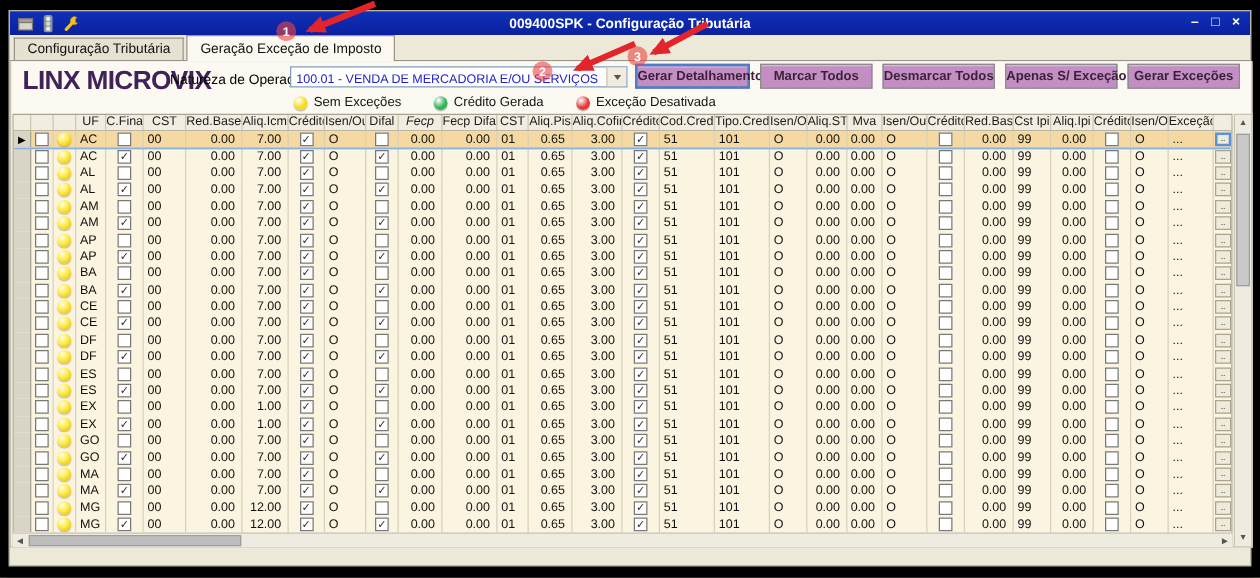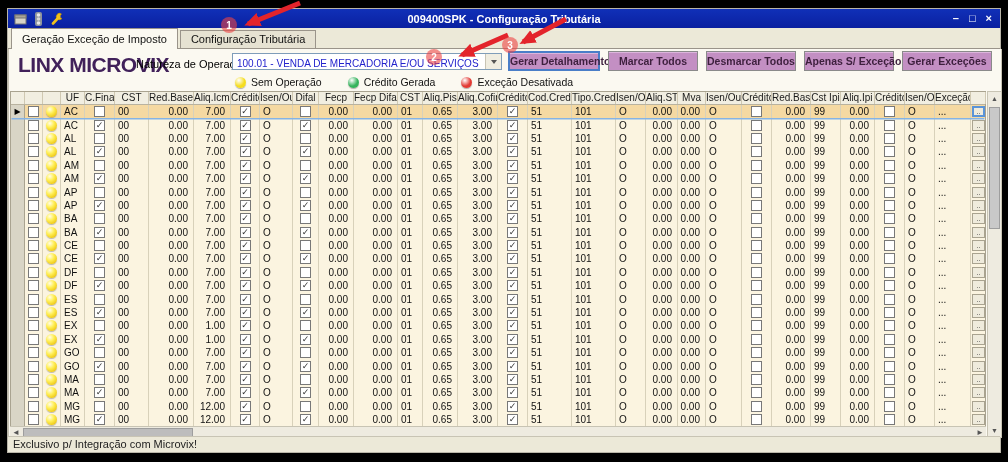--- a/index.html
+++ b/index.html
@@ -103,39 +103,39 @@
       </span>
       <span class="wtitle">009400SPK - Configuração Tributária</span>
       <span class="wctrls">
         <span>–</span>
         <span>□</span>
         <span>×</span>
       </span>
     </div>
 
     <div class="tabbar" id="tabbar">
+        <div class="tab">Configuração Tributária</div>
         <div class="tab active">Geração Exceção de Imposto</div>
-        <div class="tab">Configuração Tributária</div>
       </div>
 
     <div class="content">
       <div class="logo">LINX MICROVIX</div>
       <div class="nature-label">Natureza de Operação:</div>
 
       <div class="combo">
         <span class="val">100.01 - VENDA DE MERCADORIA E/OU SERVIÇOS</span>
         <span class="dd">
             <i></i>
           </span>
       </div>
 
       <div class="legend" id="legend">
           <span class="li">
             <span class="ldot" style="background: radial-gradient(circle at 35% 30%, rgb(255, 255, 255) 0%, rgb(245, 221, 30) 55%, rgb(245, 221, 30) 100%); box-shadow: rgba(0, 0, 0, 0.3) 0px 1px 1px;"></span>
-            <span>Sem Operação</span>
+            <span>Sem Exceções</span>
           </span>
           <span class="li">
             <span class="ldot" style="background: radial-gradient(circle at 35% 30%, rgb(255, 255, 255) 0%, rgb(53, 179, 92) 55%, rgb(53, 179, 92) 100%); box-shadow: rgba(0, 0, 0, 0.3) 0px 1px 1px;"></span>
             <span>Crédito Gerada</span>
           </span>
           <span class="li">
             <span class="ldot" style="background: radial-gradient(circle at 35% 30%, rgb(255, 255, 255) 0%, rgb(226, 58, 52) 55%, rgb(226, 58, 52) 100%); box-shadow: rgba(0, 0, 0, 0.3) 0px 1px 1px;"></span>
             <span>Exceção Desativada</span>
           </span>
         </div>
@@ -153,21 +153,21 @@
             <div class="hc" style="width: 18px;"></div>
             <div class="hc" style="width: 18px;"></div>
             <div class="hc" style="width: 24px;">UF</div>
             <div class="hc" style="width: 30px;">C.Final</div>
             <div class="hc" style="width: 34px;">CST</div>
             <div class="hc" style="width: 45px;">Red.Base</div>
             <div class="hc" style="width: 37px;">Aliq.Icms</div>
             <div class="hc" style="width: 29px;">Crédito</div>
             <div class="hc" style="width: 33px;">Isen/Out</div>
             <div class="hc" style="width: 26px;">Difal</div>
-            <div class="hc" style="width: 35px;">Fecp</div>
+            <div class="hc" style="width: 35px; font-style: italic;">Fecp</div>
             <div class="hc" style="width: 44px;">Fecp Difal</div>
             <div class="hc" style="width: 25px;">CST</div>
             <div class="hc" style="width: 35px;">Aliq.Pis</div>
             <div class="hc" style="width: 40px;">Aliq.Cofins</div>
             <div class="hc" style="width: 30px;">Crédito</div>
             <div class="hc" style="width: 44px;">Cod.Cred.</div>
             <div class="hc" style="width: 44px;">Tipo.Cred.</div>
             <div class="hc" style="width: 30px;">Isen/Out</div>
             <div class="hc" style="width: 32px;">Aliq.ST</div>
             <div class="hc" style="width: 28px;">Mva</div>
@@ -1414,21 +1414,20 @@
         <div class="vthumb"></div>
         <div class="arr down">▼</div>
       </div>
       <div class="hscroll">
         <div class="arr left">◄</div>
         <div class="hthumb"></div>
         <div class="arr right">►</div>
       </div>
     </div>
 
-    <div class="statusbar">Exclusivo p/ Integração com Microvix!</div>
   </div>
 
   <svg id="overlay">
     <defs>
       <marker id="ah" markerUnits="userSpaceOnUse" markerWidth="20" markerHeight="18" refX="12" refY="7" orient="auto">
         <path d="M0,0 L16,7 L0,14 Z" fill="#E3242B"></path>
       </marker>
     </defs>
   <line x1="300" y1="3" x2="248" y2="24" stroke="#E3242B" stroke-width="5" marker-end="url(#ah)"></line>
       <circle cx="229" cy="25" r="8" fill="#EF4444" opacity="0.6"></circle>

